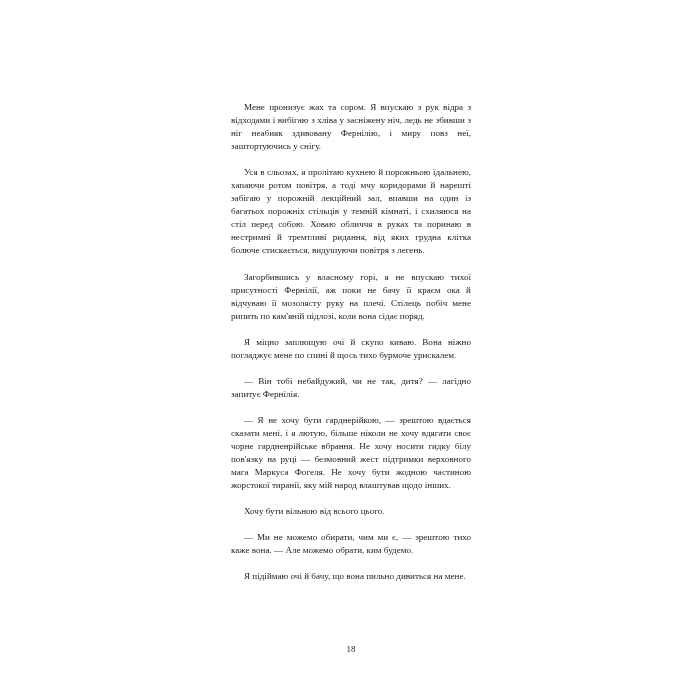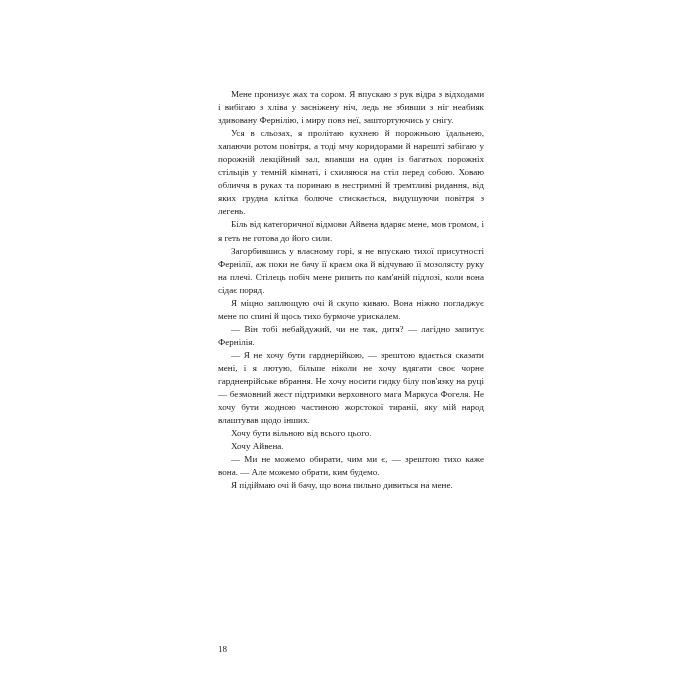--- a/index.html
+++ b/index.html
@@ -24,50 +24,49 @@
     left: 218px;
     top: 88px;
     width: 266px;
     font-size: 9.1px;
     line-height: 13.05px;
     text-align: justify;
     color: #1b1b1b;
     font-family: "Liberation Serif", serif;
   }
   .text-block p {
-    margin: 0;
+    margin: 13px;
     text-indent: 13px;
     text-align: justify;
     text-justify: inter-word;
     hyphens: manual;
   }
   .text-block p.italic {
     font-style: italic;
   }
   .page-number {
     position: absolute;
     left: 218px;
     top: 644px;
     width: 266px;
+    text-align: center;
     font-size: 9px;
     color: #1b1b1b;
     font-family: "Liberation Serif", serif;
   }
 </style>
 </head>
 <body>
 
 <div class="page">
   <div class="text-block">
       <p class="">Мене пронизує жах та сором. Я впускаю з рук відра з відходами і вибігаю з хліва у засніжену ніч, ледь не збивши з ніг неабияк здивовану Фернілію, і миру повз неї, заштортуючись у снігу.</p>
       <p class="">Уся в сльозах, я пролітаю кухнею й порожньою їдальнею, хапаючи ротом повітря, а тоді мчу коридорами й нарешті забігаю у порожній лекційний зал, впавши на один із багатьох порожніх стільців у темній кімнаті, і схиляюся на стіл перед собою. Ховаю обличчя в руках та поринаю в нестримні й тремтливі ридання, від яких грудна клітка болюче стискається, видушуючи повітря з легень.</p>
-      <p class="">Біль від категоричної відмови Айвена вдаряє мене, мов громом, і я геть не готова до його сили.</p>
       <p class="">Загорбившись у власному горі, я не впускаю тихої присутності Фернілії, аж поки не бачу її краєм ока й відчуваю її мозолясту руку на плечі. Стілець побіч мене рипить по кам'яній підлозі, коли вона сідає поряд.</p>
       <p class="">Я міцно заплющую очі й скупо киваю. Вона ніжно погладжує мене по спині й щось тихо бурмоче урискалем.</p>
       <p class="">— Він тобі небайдужий, чи не так, дитя? — лагідно запитує Фернілія.</p>
       <p class="">— Я не хочу бути гарднерійкою, — зрештою вдається сказати мені, і я лютую, більше ніколи не хочу вдягати своє чорне гардненрійське вбрання. Не хочу носити гидку білу пов'язку на руці — безмовний жест підтримки верховного мага Маркуса Фогеля. Не хочу бути жодною частиною жорстокої тиранії, яку мій народ влаштував щодо інших.</p>
       <p class="">Хочу бути вільною від всього цього.</p>
-      <p class="">Хочу Айвена.</p>
       <p class="">— Ми не можемо обирати, чим ми є, — зрештою тихо каже вона. — Але можемо обрати, ким будемо.</p>
       <p class="">Я підіймаю очі й бачу, що вона пильно дивиться на мене.</p>
     </div>
   <div class="page-number">18</div>
 </div>
 
 </body></html>

